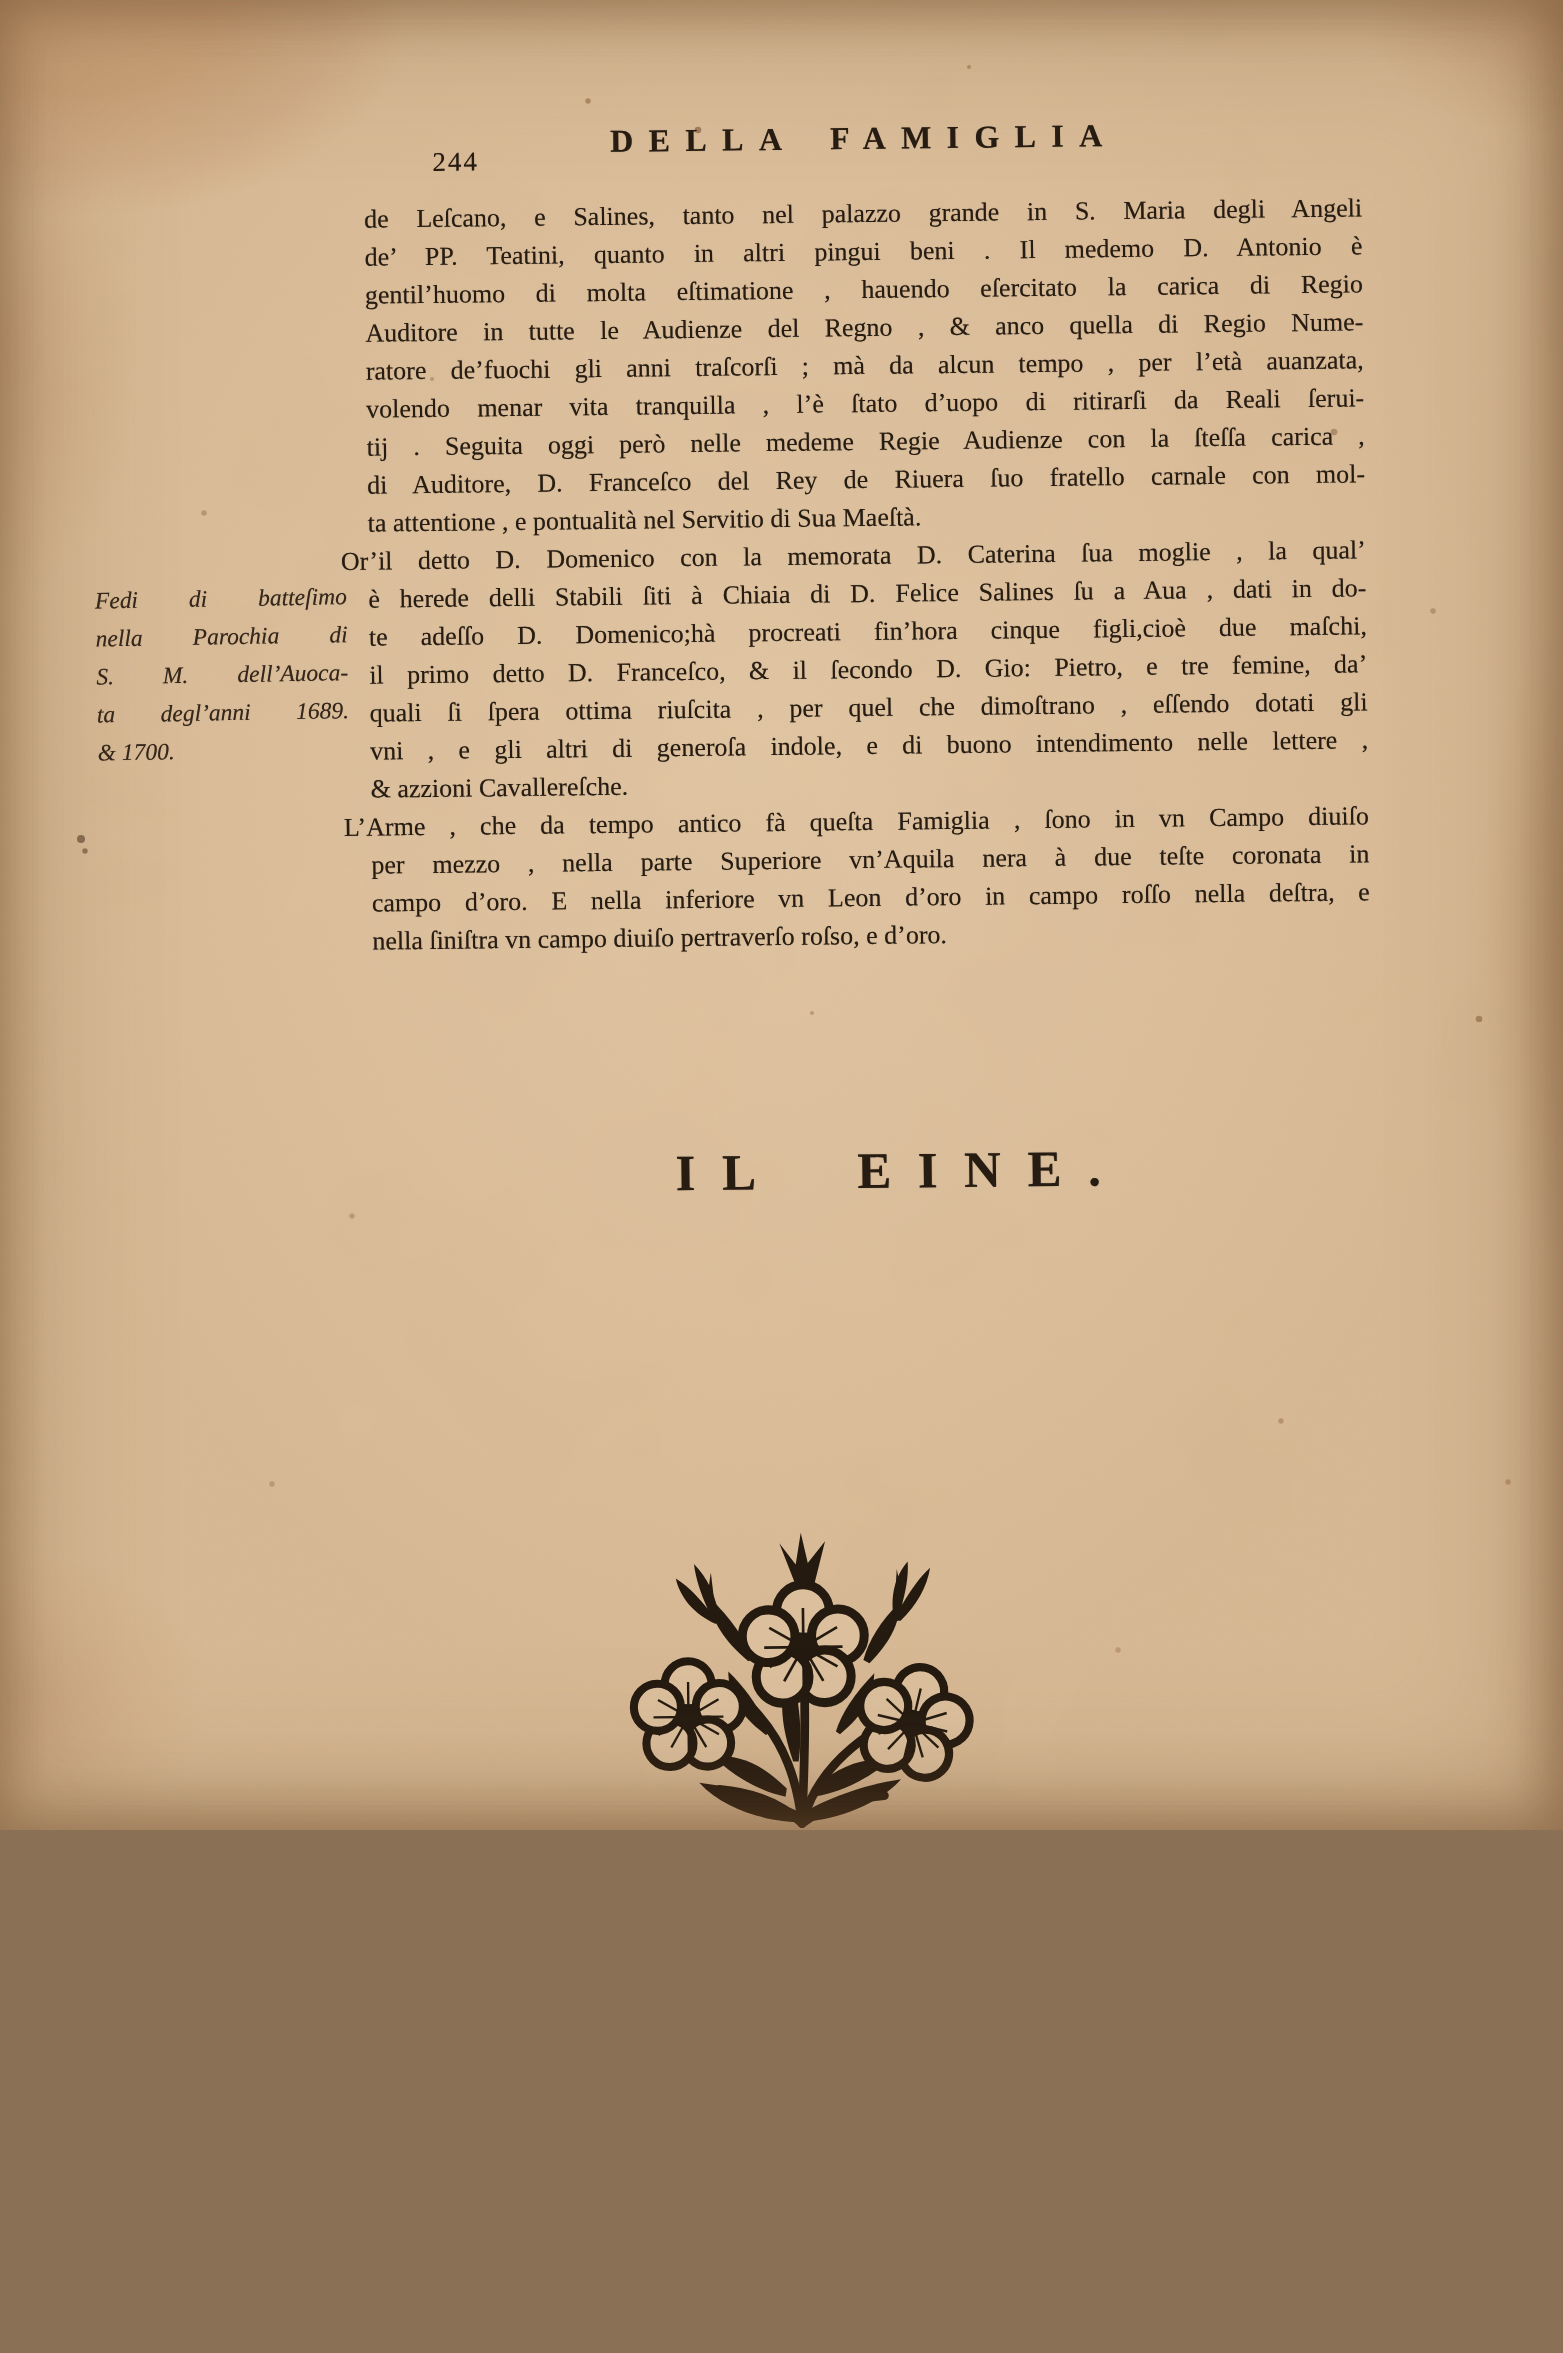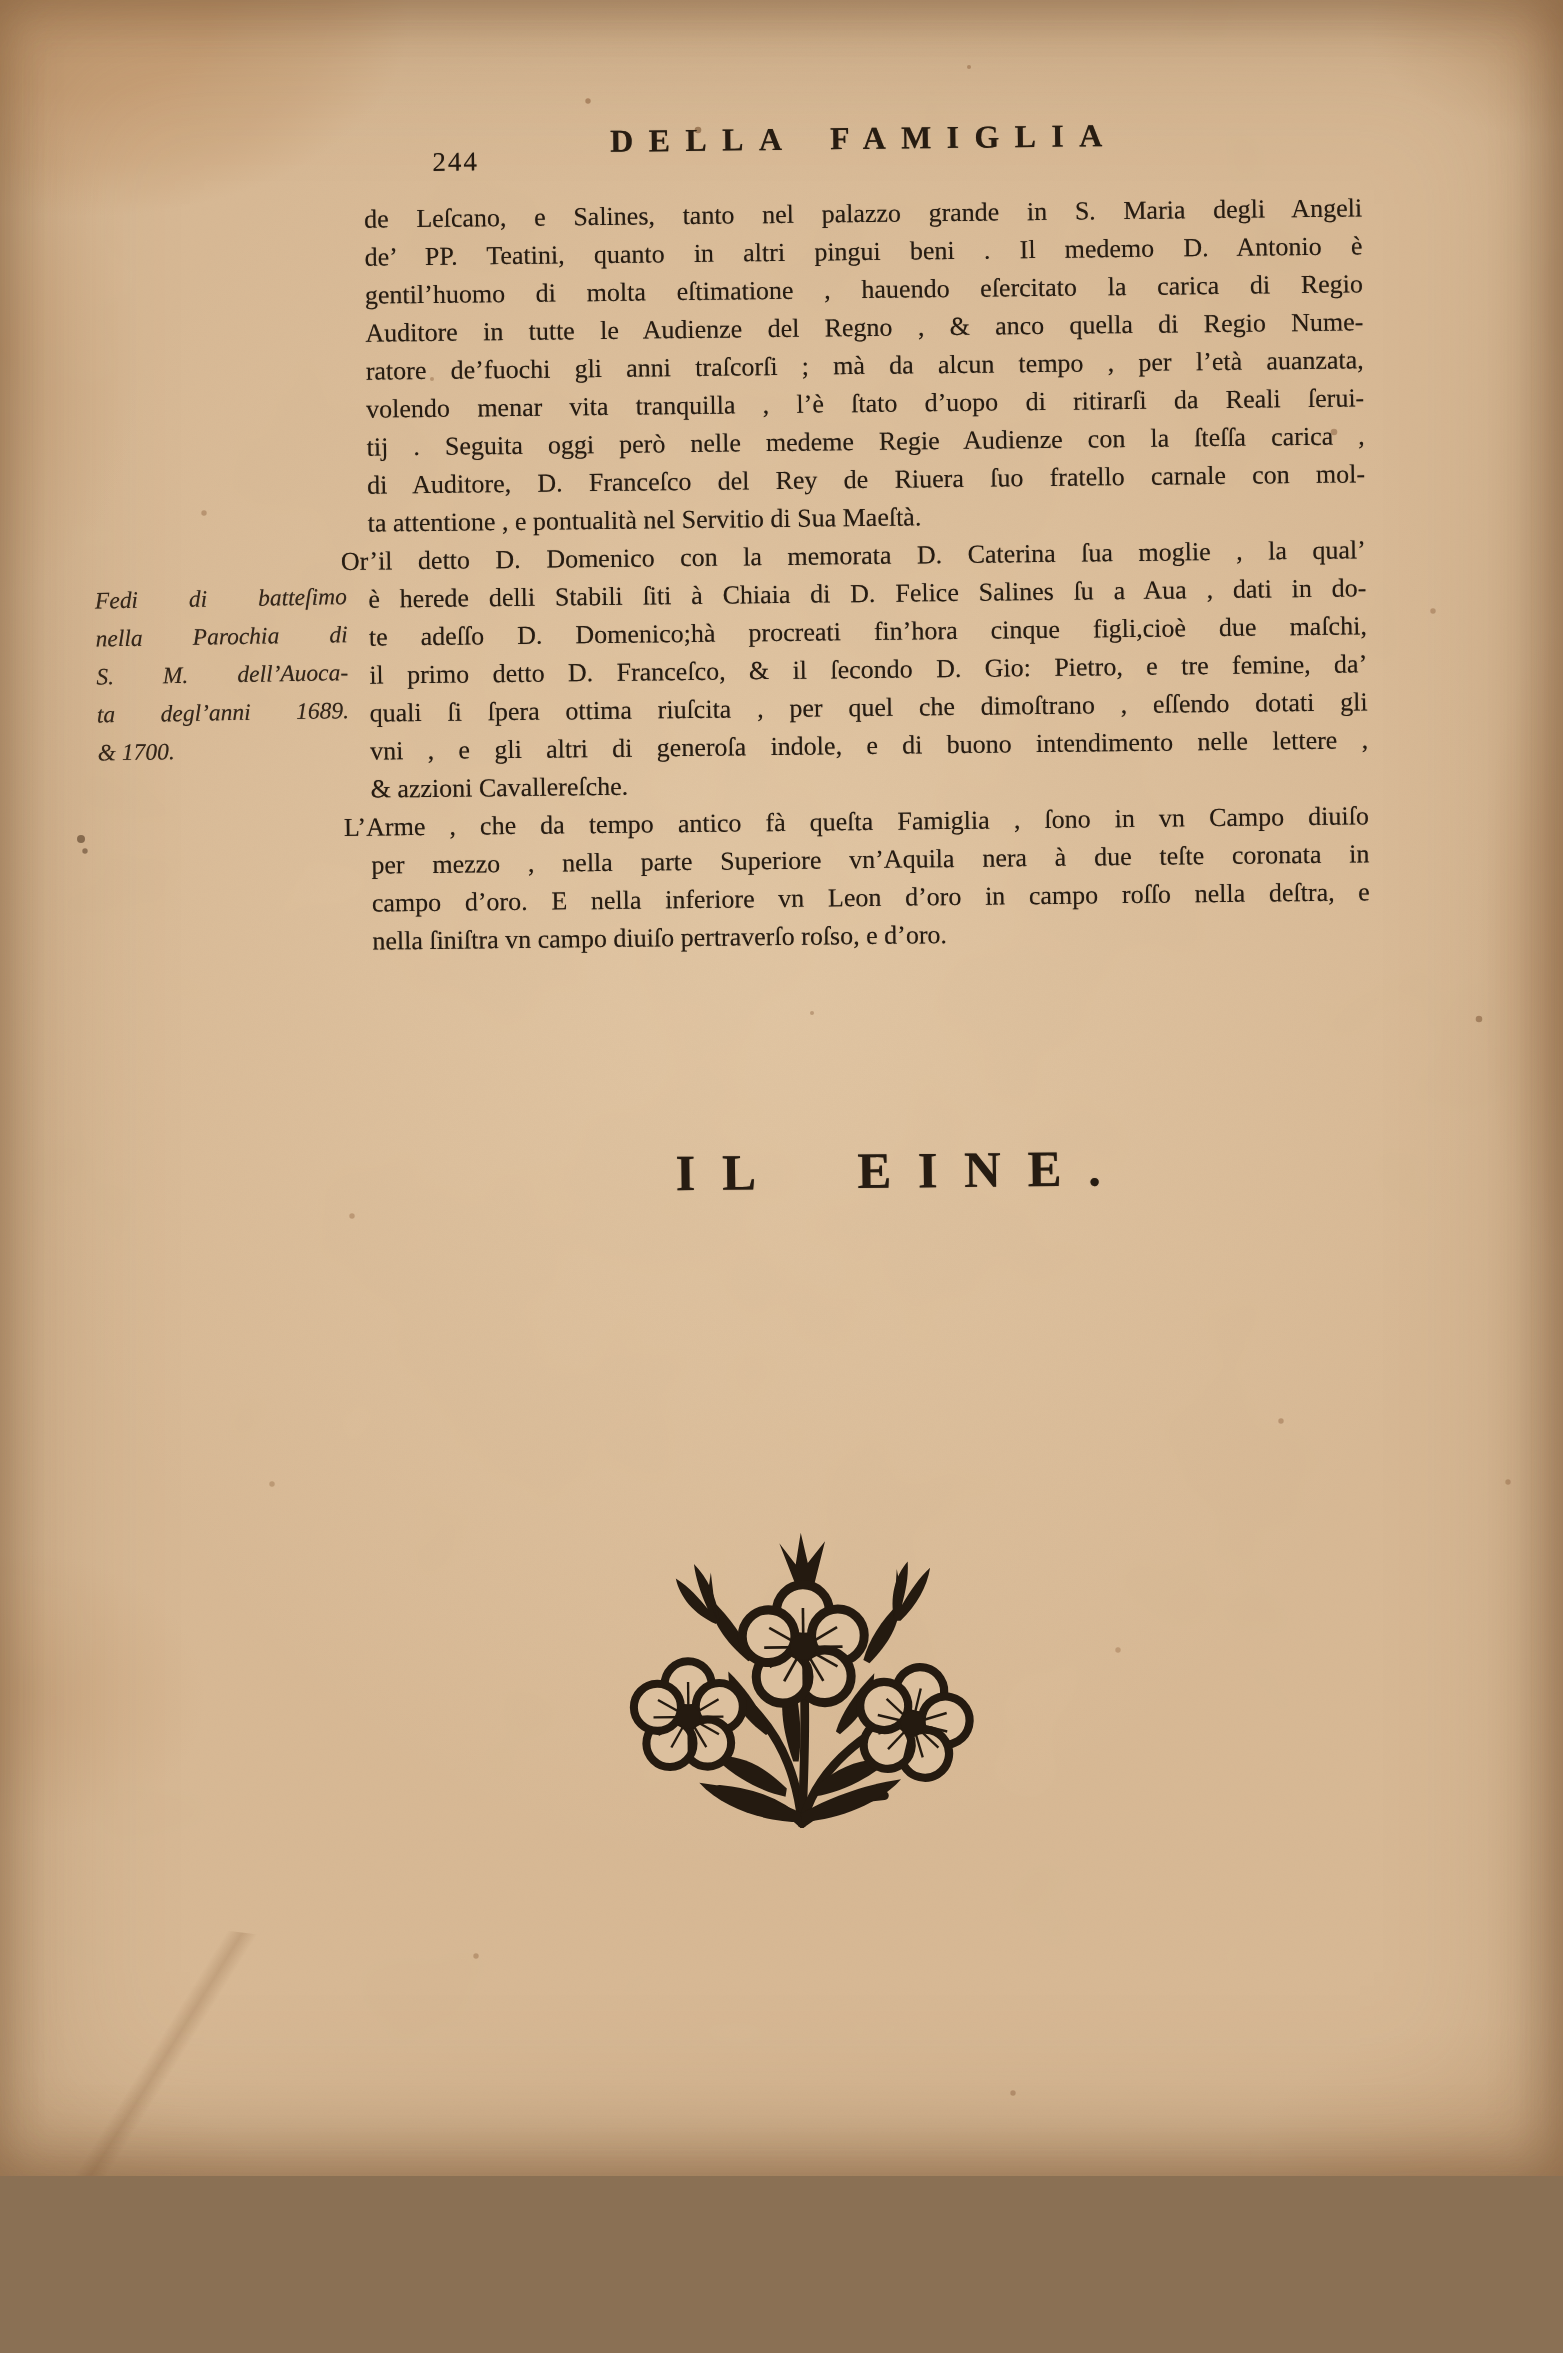--- a/index.html
+++ b/index.html
@@ -1,18 +1,18 @@
 <!DOCTYPE html>
 <html style="font-size:10.8px"><head>
 <meta charset="utf-8">
 <style>
   html,body{margin:0;padding:0;background:#8a7054;}
   .page{
     position:relative;
-    width:1564px;height:2176px;
+    width:1564px;height:1830px;
     overflow:hidden;
     background-color:#d9ba96;
     background-image:
       radial-gradient(ellipse 430px 262px at 87px 20px,  rgba(186,136,88,.45) 28%, rgba(186,136,88,.25) 55%, rgba(186,136,88,0) 75%),
       radial-gradient(ellipse 202px 350px at 0px 350px,   rgba(180,130,84,.25), rgba(180,130,84,0) 70%),
       radial-gradient(ellipse 282px 168px at 1564px 20px, rgba(170,118,72,.35), rgba(170,118,72,0) 70%),
       radial-gradient(ellipse 114px 417px at 1564px 942px, rgba(170,118,72,.20), rgba(170,118,72,0) 75%),
       radial-gradient(ellipse 256px 202px at 27px 1695px, rgba(178,126,80,.22), rgba(178,126,80,0) 70%),
       radial-gradient(ellipse 417px 350px at 40px 2327px, rgba(172,120,75,.30), rgba(172,120,75,0) 72%),
       radial-gradient(ellipse 484px 208px at 874px 2354px, rgba(172,120,75,.20), rgba(172,120,75,0) 75%),

